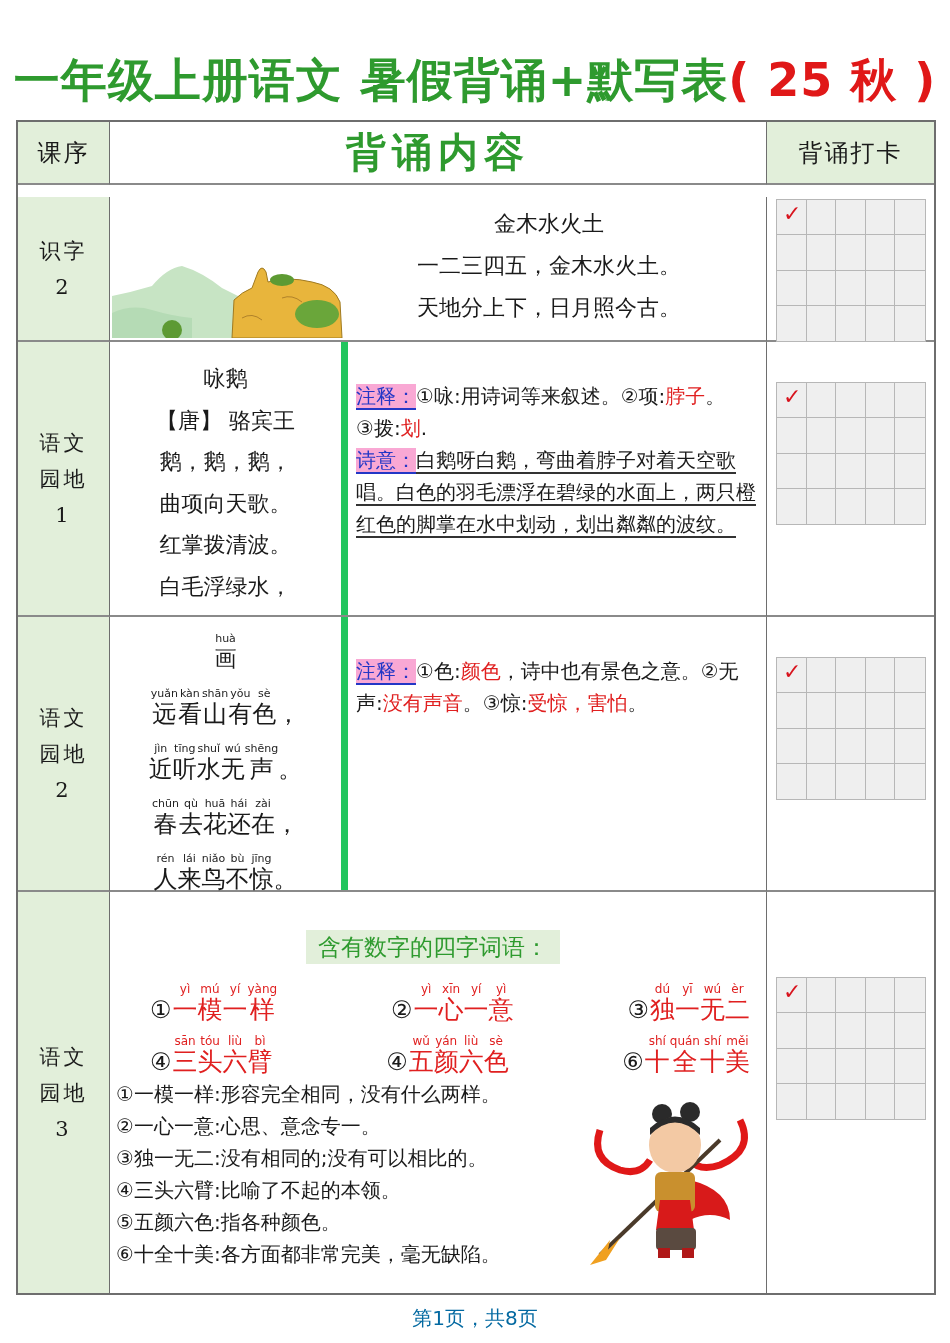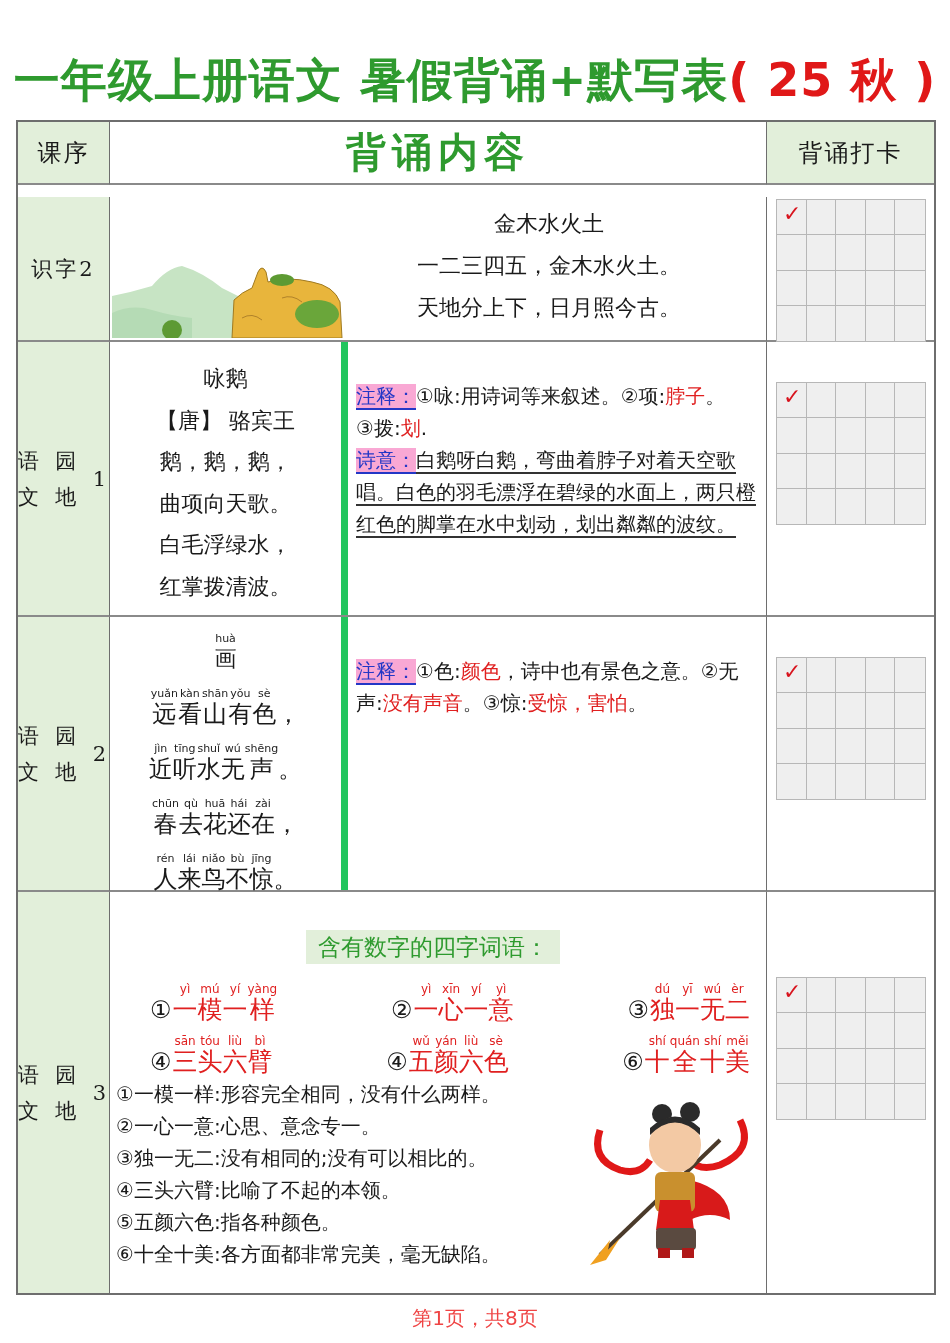--- a/index.html
+++ b/index.html
@@ -26,21 +26,21 @@
   .r2 { top: 220px; height: 275px; }
   .r3 { top: 495px; height: 275px; }
   .r4 { top: 770px; height: 401px; border-bottom: none; }
 
   .hdr-label { position: absolute; left: 0; right: 0; top: 0; bottom: 0; display: flex;
                align-items: center; justify-content: center; font-family: "DejaVu Serif", serif;
                font-size: 24px; letter-spacing: 2px; }
   .hdr-main { font-size: 40px; font-weight: bold; color: #2e9a2e; letter-spacing: 6px; }
 
   .lesson { position: absolute; left: 0; right: 0; top: 0; bottom: 0; display: flex;
-            flex-direction: row; align-items: center; justify-content: center;
+            flex-direction: column; align-items: center; justify-content: center;
             font-family: "DejaVu Serif", serif; font-size: 21px; line-height: 36px; letter-spacing: 3px; }
 
   
   .landscape { position: absolute; left: 2px; bottom: 2px; width: 232px; height: 80px; }
   .r1-text { position: absolute; left: 240px; right: 18px; top: 6px; text-align: center;
              font-size: 22px; line-height: 42px; }
   .r1-text .t { font-size: 22px; }
 
   
   .poem { position: absolute; left: 0; top: 0; width: 238px; height: 100%;
@@ -78,21 +78,21 @@
   .idiom-row { display: flex; justify-content: space-between; height: 52px; }
   .idiom { display: inline-flex; align-items: flex-end; }
   .idiom .num { font-size: 24px; line-height: 28px; margin-right: 1px; }
   .idiom .rb .hz { color: #e02020; font-size: 25px; }
   .idiom .rb .py { color: #e02020; font-size: 12px; }
   .defs { position: absolute; left: 6px; top: 186px; font-size: 20px; line-height: 32px; }
   .defs div { white-space: nowrap; }
   .hero { position: absolute; left: 470px; top: 198px; width: 180px; height: 180px; }
 
   .footer { position: absolute; left: 0; top: 1303px; width: 950px; text-align: center;
-            font-size: 20px; line-height: 30px; color: #ef4444; }
+            font-size: 20px; line-height: 30px; color: #0369a1; }
 </style>
 </head>
 <body>
 
 <div class="title">
   <span>一年级上册语文  暑假背诵+默写表</span><span class="year">( 25 秋 )</span>
 </div>
 
 <div class="tbl">
 
@@ -161,22 +161,22 @@
       <div>园地</div>
       <div>1</div>
     </div>
   </div>
   <div class="cell r2 col2">
     <div class="poem poem1">
       <span class="l">咏鹅</span>
       <span class="l">【唐】  骆宾王</span>
       <span class="l">鹅，鹅，鹅，</span>
       <span class="l">曲项向天歌。</span>
+      <span class="l">红掌拨清波。</span>
       <span class="l">白毛浮绿水，</span>
-      <span class="l">红掌拨清波。</span>
     </div>
     <div class="notes">
       <div><span class="lbl">注释：</span><span>①咏:用诗词等来叙述。②项:</span><span class="red">脖子</span><span>。</span><br><span>③拨:</span><span class="red">划</span><span>.</span></div>
       <div><span class="lbl">诗意：</span><span class="ul">白鹅呀白鹅，弯曲着脖子对着天空歌唱。白色的羽毛漂浮在碧绿的水面上，两只橙红色的脚掌在水中划动，划出粼粼的波纹。</span></div>
     </div>
   </div>
   <div class="cell r2 col3">
     <div class="grid" style="top:40px">
       <div class="gc">
           <span class="check">✓</span>

